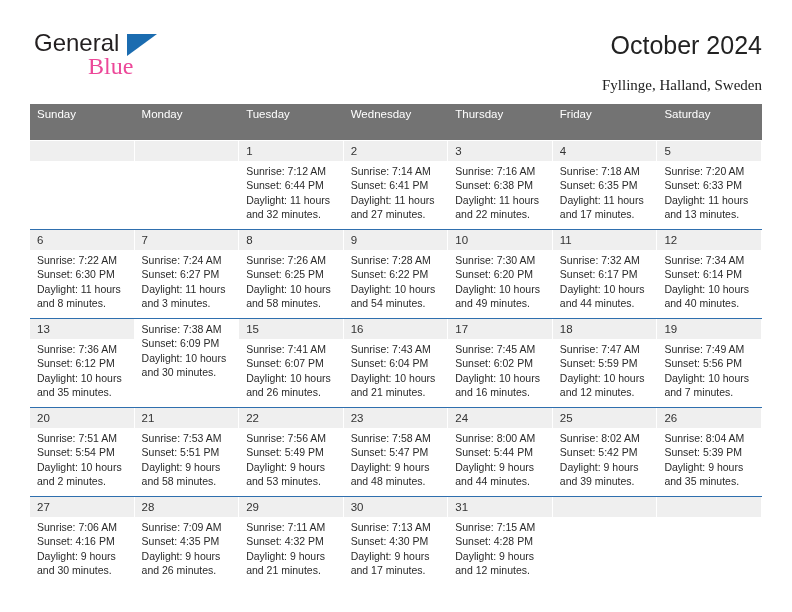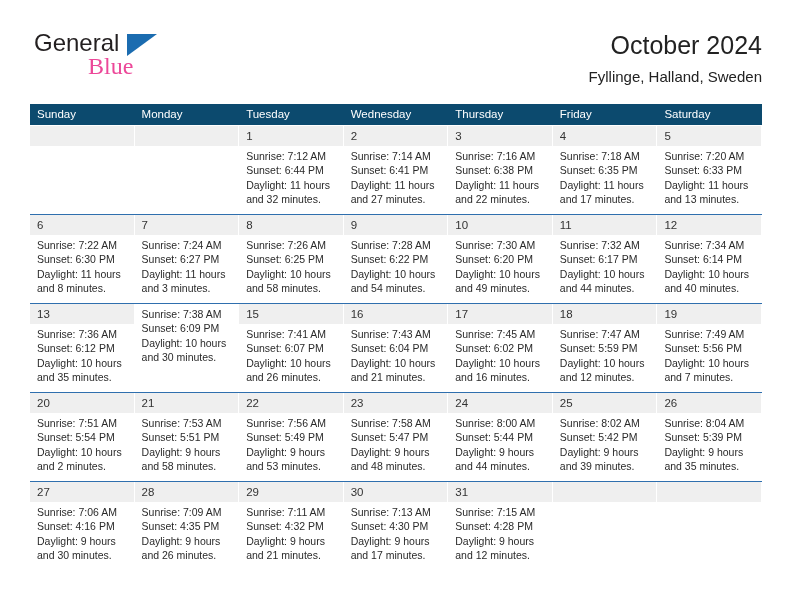--- a/index.html
+++ b/index.html
@@ -80,38 +80,38 @@
     font-size: 25px;
     color: #222222;
     line-height: 34px;
     white-space: nowrap;
     font-family: "Liberation Sans", sans-serif;
   }
   .cal-subtitle {
     font-size: 15px;
     color: #222222;
     line-height: 22px;
-    margin-top: 4px;
+    margin-top: 12px;
     white-space: nowrap;
-    font-family: Liberation Sans, sans-serif;
+    font-family: Liberation Serif, serif;
   }
 
   
   .calendar {
     position: absolute;
     left: 30px;
     top: 104px;
     width: 732px;
   }
 
   .dow-row {
     display: flex;
     width: 732px;
-    height: 21px;
-    background: #0c4a6e;
+    height: 36px;
+    background: #737373;
   }
   .dow-cell {
     width: 104.571px;
     box-sizing: border-box;
     padding-left: 7px;
     color: #ffffff;
     font-size: 11.5px;
     line-height: 21px;
     font-family: "Liberation Sans", sans-serif;
     white-space: nowrap;

